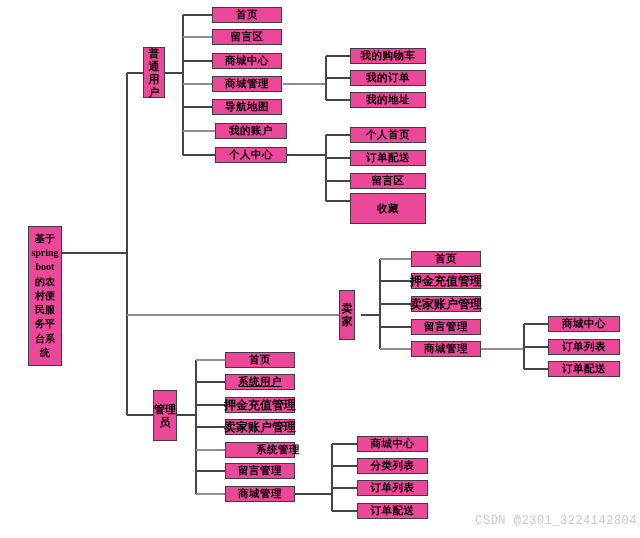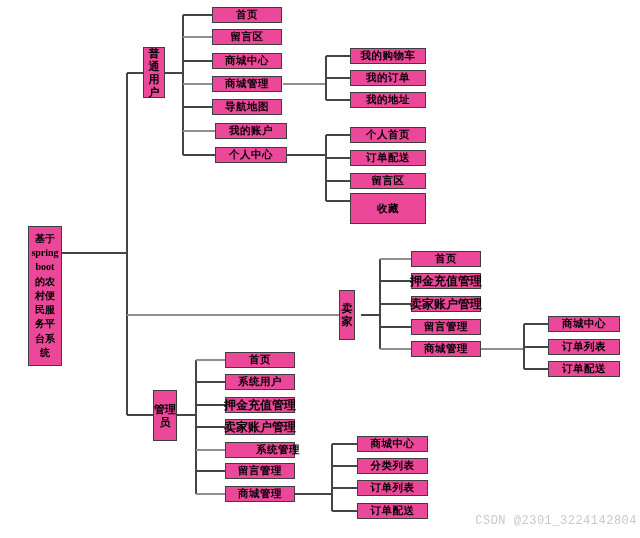--- a/index.html
+++ b/index.html
@@ -158,21 +158,21 @@
   <div class="node small" style="left:411px; top:296px; width:70px; height:16px;">卖家账户管理</div>
   <div class="node" style="left:411px; top:319px; width:70px; height:16px;">留言管理</div>
   <div class="node" style="left:411px; top:341px; width:70px; height:16px;">商城管理</div>
 
   <div class="node" style="left:548px; top:316px; width:72px; height:16px;">商城中心</div>
   <div class="node" style="left:548px; top:339px; width:72px; height:16px;">订单列表</div>
   <div class="node" style="left:548px; top:361px; width:72px; height:16px;">订单配送</div>
 
   <div class="node vnode" style="left:153px; top:390px; width:24px; height:51px;">管理员</div>
   <div class="node" style="left:225px; top:352px; width:70px; height:16px;">首页</div>
-  <div class="node" style="left:225px; top:374px; width:70px; height:16px;">系统用户</div>
+  <div class="node" style="left:225px; top:374px; width:70px; height:16px;text-decoration:underline;">系统用户</div>
   <div class="node small" style="left:225px; top:397px; width:70px; height:16px;">押金充值管理</div>
   <div class="node small" style="left:225px; top:419px; width:70px; height:16px;">卖家账户管理</div>
   <div class="node" style="left:225px; top:442px; width:70px; height:16px;padding-left:36px;">系统管理</div>
   <div class="node" style="left:225px; top:463px; width:70px; height:16px;">留言管理</div>
   <div class="node" style="left:225px; top:486px; width:70px; height:16px;">商城管理</div>
 
   <div class="node" style="left:357px; top:436px; width:71px; height:16px;">商城中心</div>
   <div class="node" style="left:357px; top:458px; width:71px; height:16px;">分类列表</div>
   <div class="node" style="left:357px; top:480px; width:71px; height:16px;">订单列表</div>
   <div class="node" style="left:357px; top:503px; width:71px; height:16px;">订单配送</div>

